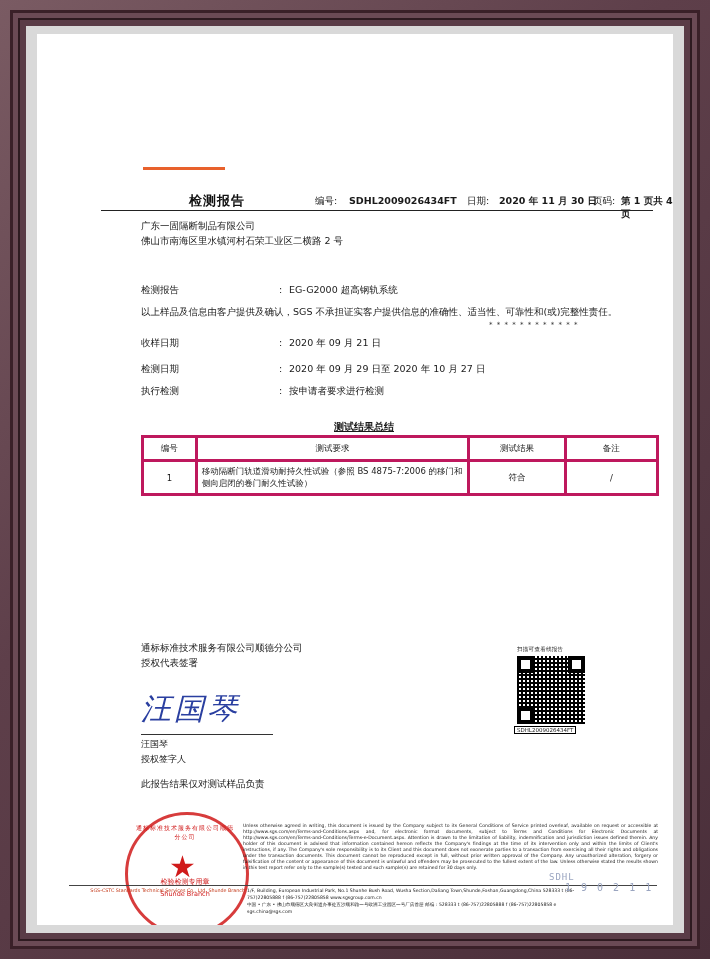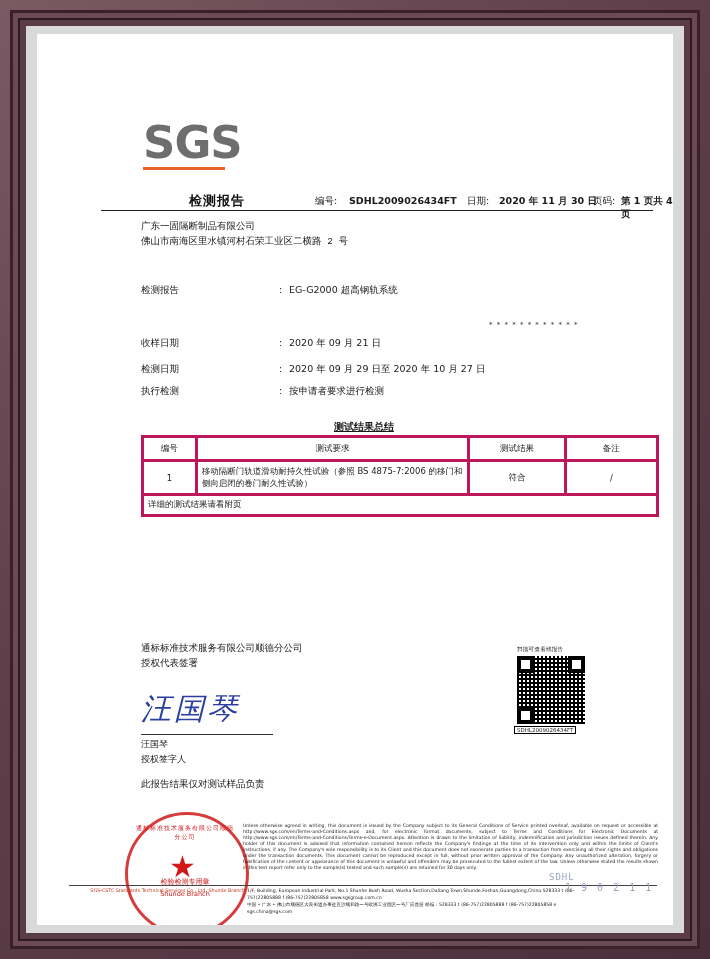--- a/index.html
+++ b/index.html
@@ -133,21 +133,20 @@
     position: absolute;
     left: 104px;
     top: 186px;
     font-size: 9.5px;
   }
   .company-addr {
     position: absolute;
     left: 104px;
     top: 201px;
     font-size: 9.5px;
-    font-family: Liberation Mono, monospace;
   }
 
   .row-label {
     position: absolute;
     font-size: 9.5px;
   }
   .row-colon {
     position: absolute;
     font-size: 9.5px;
   }
@@ -413,39 +412,39 @@
 </head>
 <body>
 
 <div class="frame-outer">
   <div class="frame-bevel1"></div>
   <div class="frame-bevel2"></div>
   <div class="mat"></div>
 
   <div class="page">
 
-    <div class="sgs-logo">SGS</div>
     <div class="sgs-underline"></div>
 
     <div class="report-title">检测报告</div>
     <div class="hdr-no-label">编号:</div>
     <div class="hdr-no-value">SDHL2009026434FT</div>
     <div class="hdr-date-label">日期:</div>
     <div class="hdr-date-value">2020 年 11 月 30 日</div>
     <div class="hdr-page-label">页码:</div>
     <div class="hdr-page-value">第 1 页共 4 页</div>
     <div class="hdr-rule"></div>
 
     <div class="company-name">广东一固隔断制品有限公司</div>
     <div class="company-addr">佛山市南海区里水镇河村石荣工业区二横路 2 号</div>
 
     <div class="row-label" style="left:104px; top:250px;">检测报告</div>
     <div class="row-colon" style="left:242px; top:250px;">:</div>
     <div class="row-value" style="left:252px; top:250px;">EG-G2000 超高钢轨系统</div>
 
+    <div class="disclaimer">以上样品及信息由客户提供及确认，SGS 不承担证实客户提供信息的准确性、适当性、可靠性和(或)完整性责任。</div>
     <div class="stars">* * * * * * * * * * * *</div>
 
     <div class="row-label" style="left:104px; top:303px;">收样日期</div>
     <div class="row-colon" style="left:242px; top:303px;">:</div>
     <div class="row-value" style="left:252px; top:303px;">2020 年 09 月 21 日</div>
 
     <div class="row-label" style="left:104px; top:329px;">检测日期</div>
     <div class="row-colon" style="left:242px; top:329px;">:</div>
     <div class="row-value" style="left:252px; top:329px;">2020 年 09 月 29 日至 2020 年 10 月 27 日</div>
 
@@ -464,23 +463,20 @@
           <th class="col-rem">备注</th>
         </tr>
       </thead>
       <tbody>
         <tr style="height:34px;">
           <td class="col-no">1</td>
           <td class="col-req">移动隔断门轨道滑动耐持久性试验（参照 BS 4875-7:2006 的移门和侧向启闭的卷门耐久性试验）</td>
           <td class="col-res">符合</td>
           <td class="col-rem">/</td>
         </tr>
-        <tr class="detail-row">
-          <td colspan="4">详细的测试结果请看附页</td>
-        </tr>
       </tbody>
     </table>
 
     <div class="sign-company">通标标准技术服务有限公司顺德分公司</div>
     <div class="sign-auth">授权代表签署</div>
     <div class="signature">汪国琴</div>
     <div class="sign-line"></div>
     <div class="sign-name">汪国琴</div>
     <div class="sign-role">授权签字人</div>
     <div class="responsibility">此报告结果仅对测试样品负责</div>

